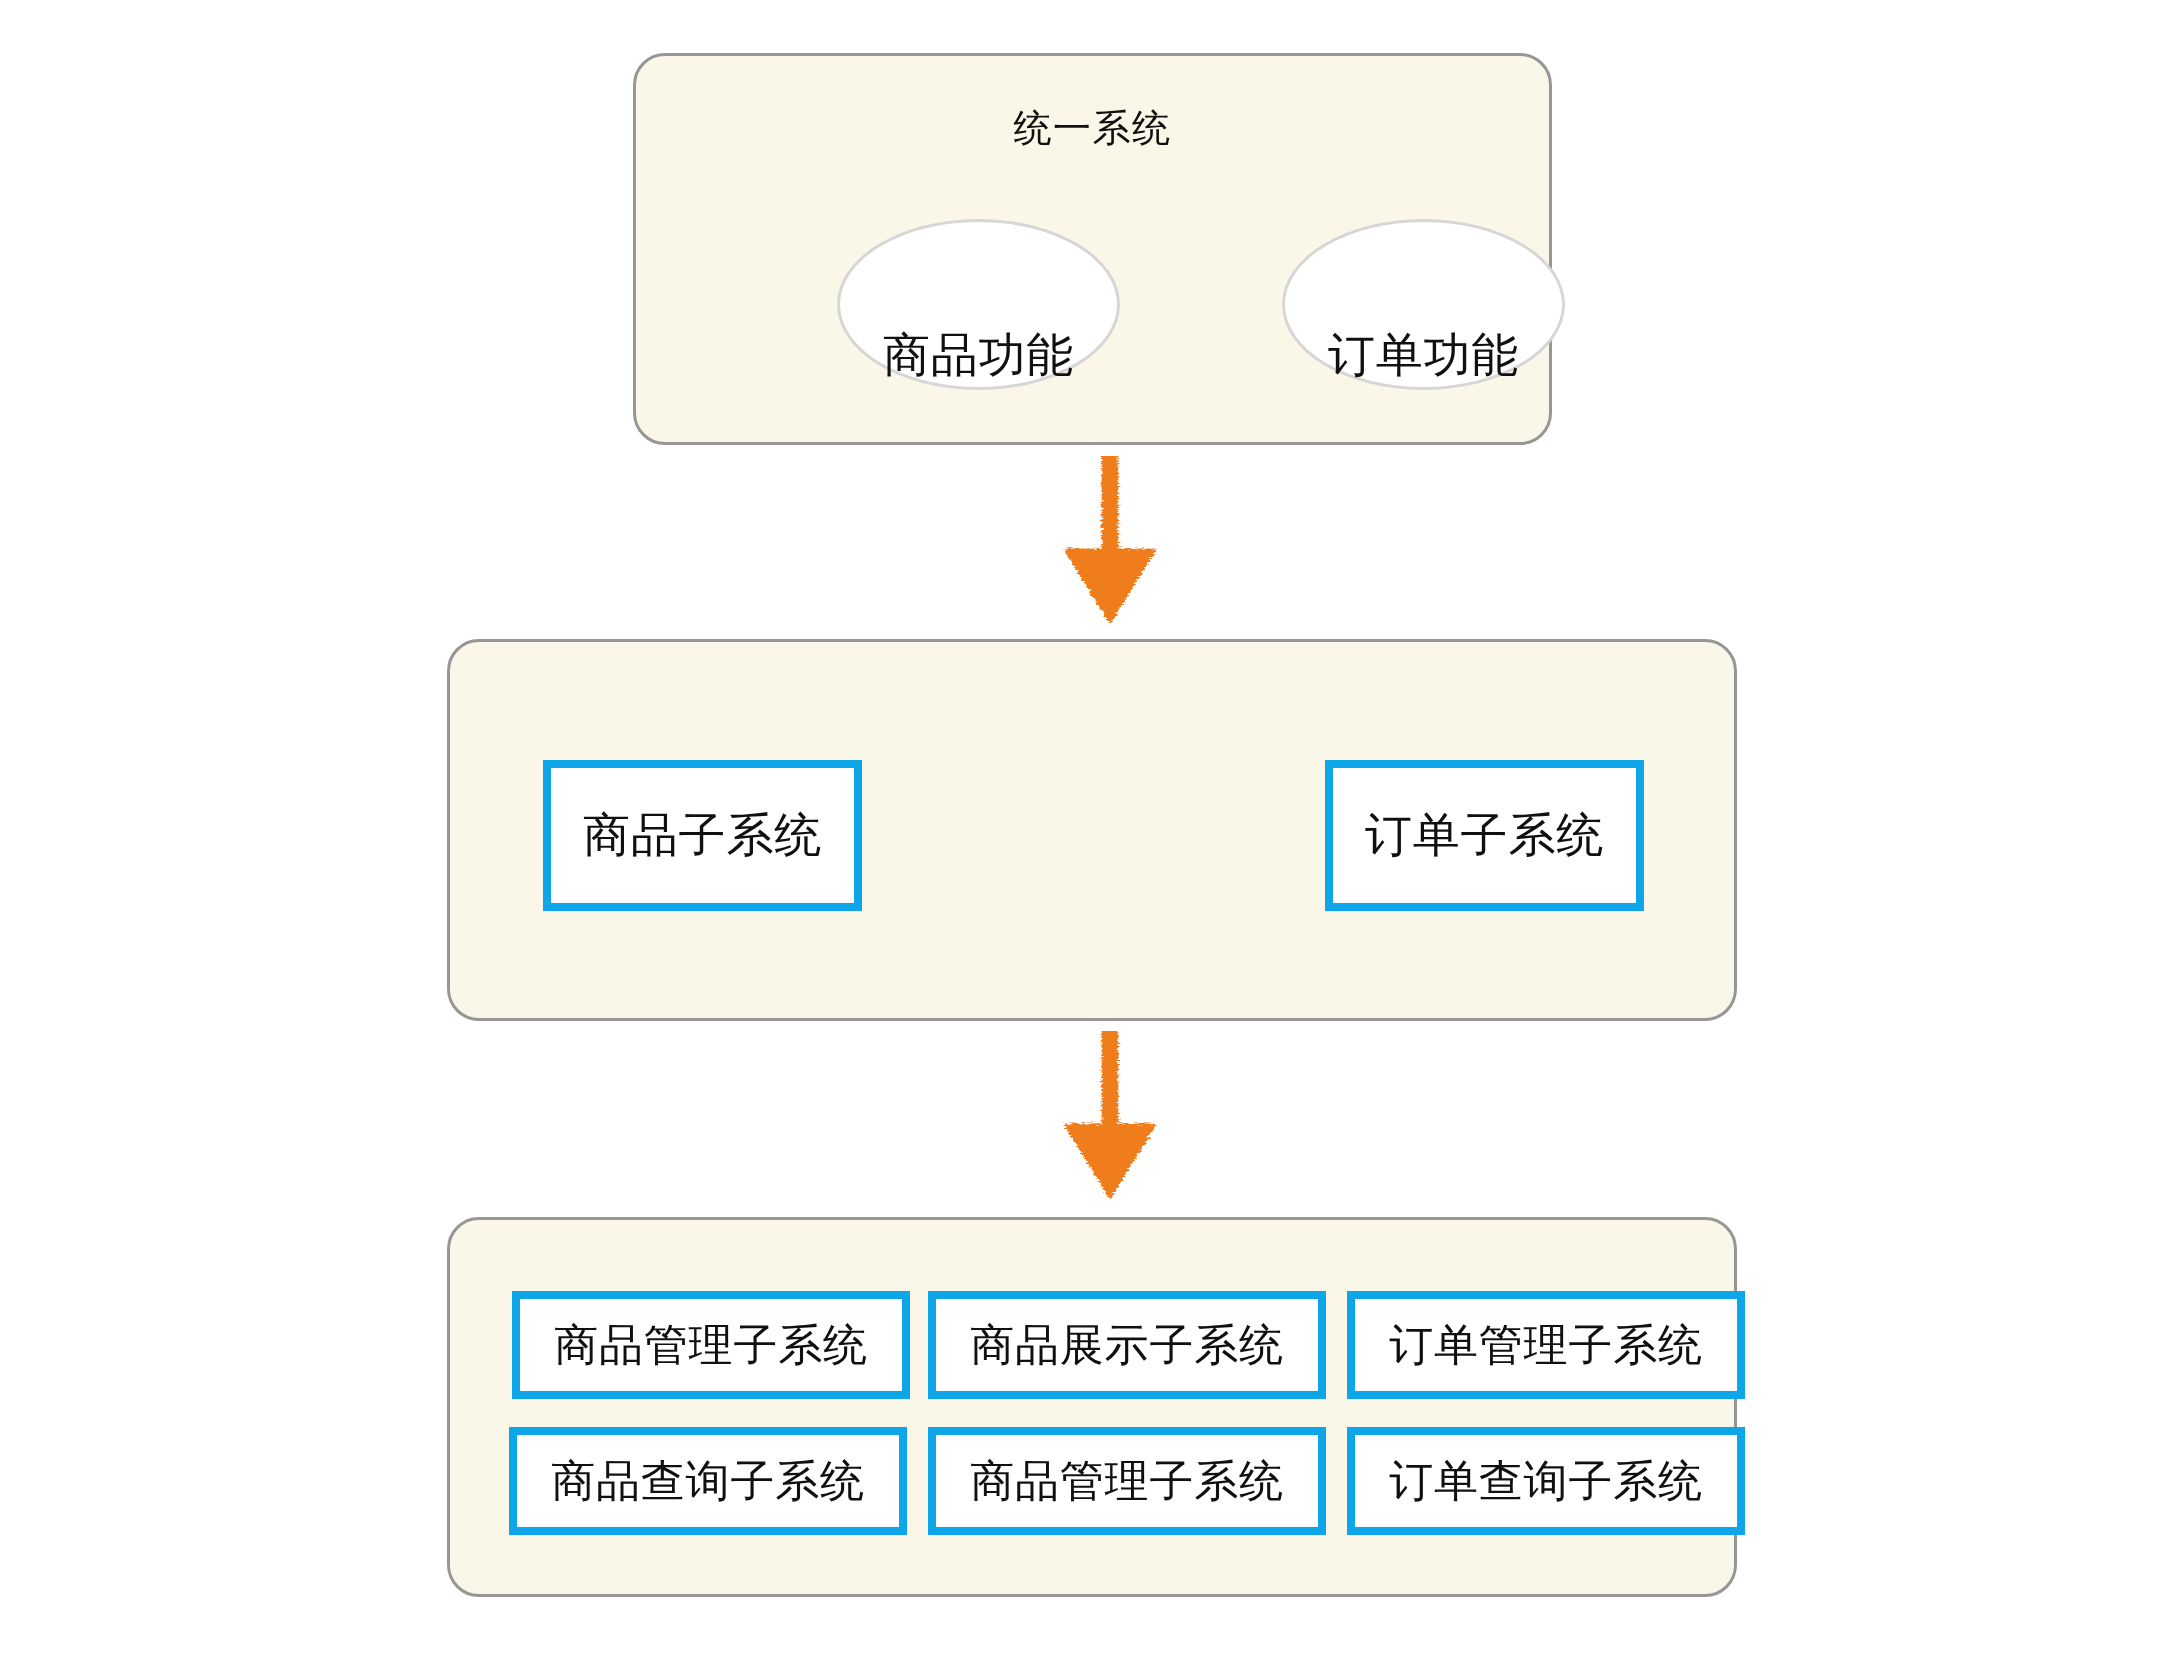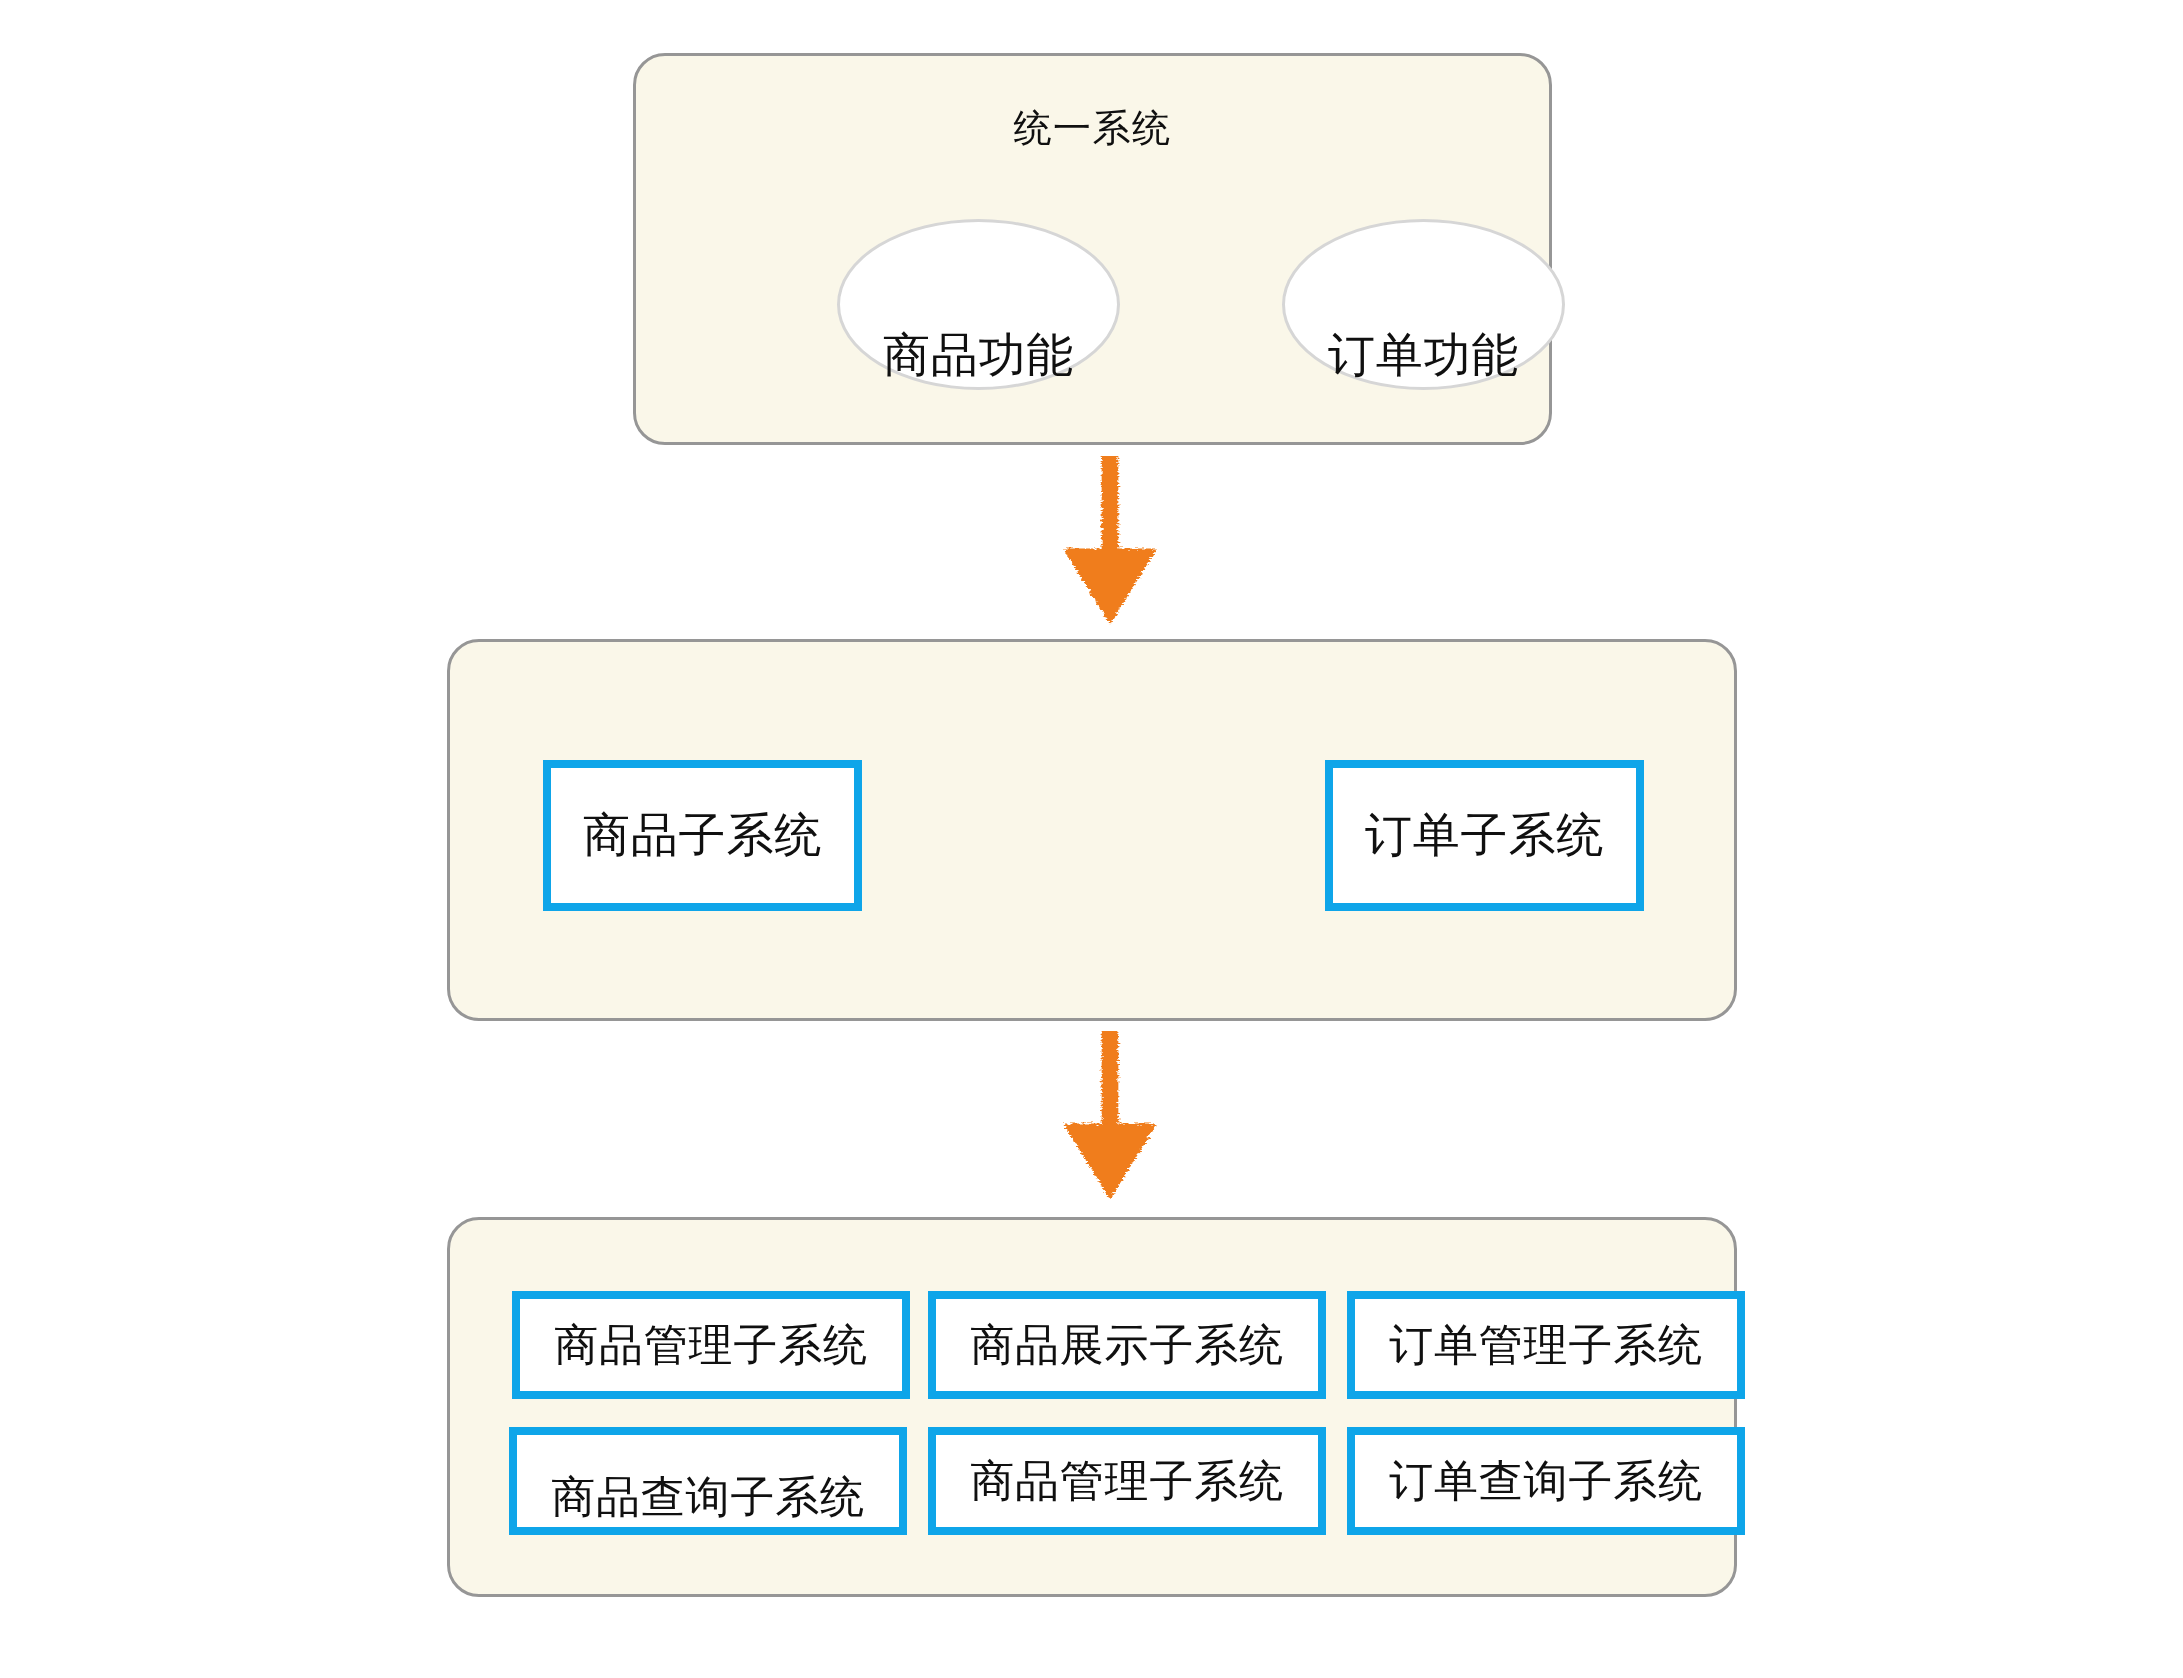--- a/index.html
+++ b/index.html
@@ -101,21 +101,21 @@
 
   
   #node-sub-0 { left: 93px; top: 118px; width: 319px; height: 151px; }
   #node-sub-1 { left: 875px; top: 118px; width: 319px; height: 151px; }
 
   
   .grid-node { width: 398px; height: 108px; font-size: 44px; }
   #node-micro-0 { left: 46px;   top: 71px; margin-left: 16px; }
   #node-micro-1 { left: 478px;  top: 71px; }
   #node-micro-2 { left: 897px; top: 71px; }
-  #node-micro-3 { left: 59px;   top: 207px; align-items: flex-end; }
+  #node-micro-3 { left: 59px;   top: 207px; }
   #node-micro-4 { left: 478px;  top: 207px; }
   #node-micro-5 { left: 897px; top: 207px; }
 
   
   .arrow {
     position: absolute;
   }
   #arrow-1 { left: 1049px; top: 456px; width: 122px; height: 176px; }
   #arrow-2 { left: 1049px; top: 1031px; width: 122px; height: 176px; }
 </style>

